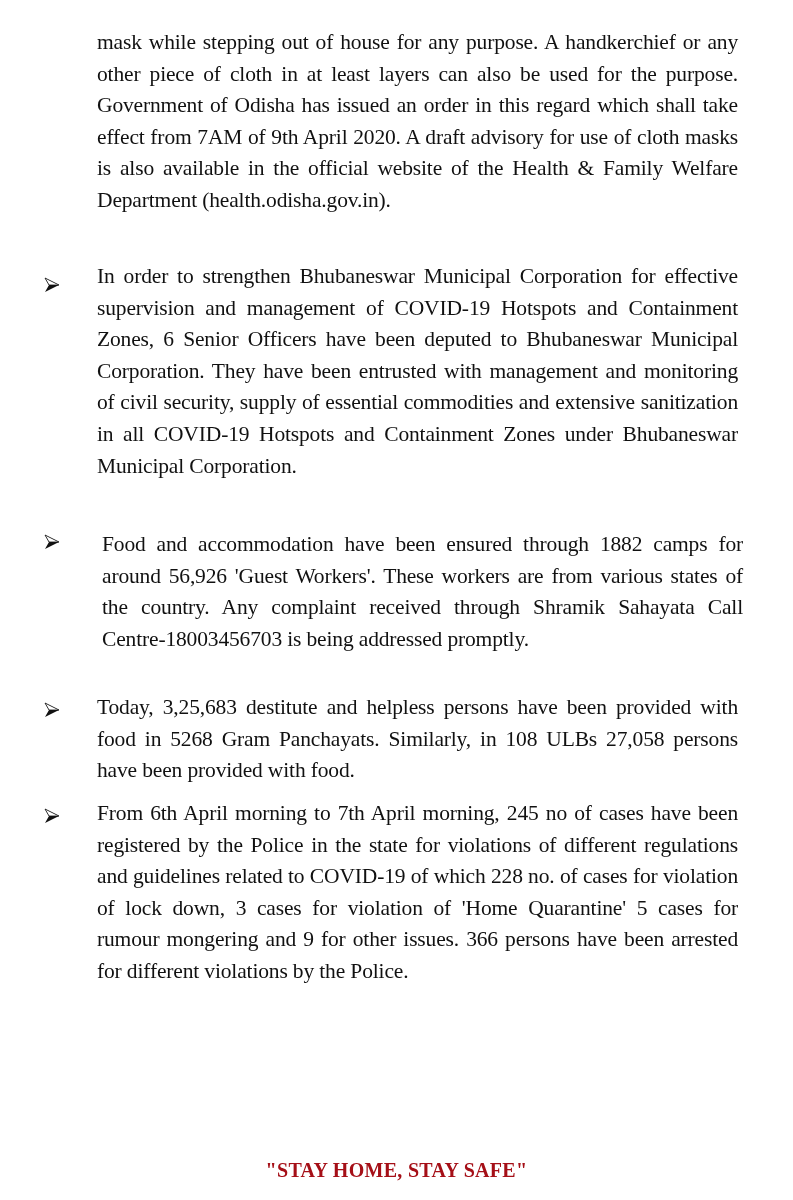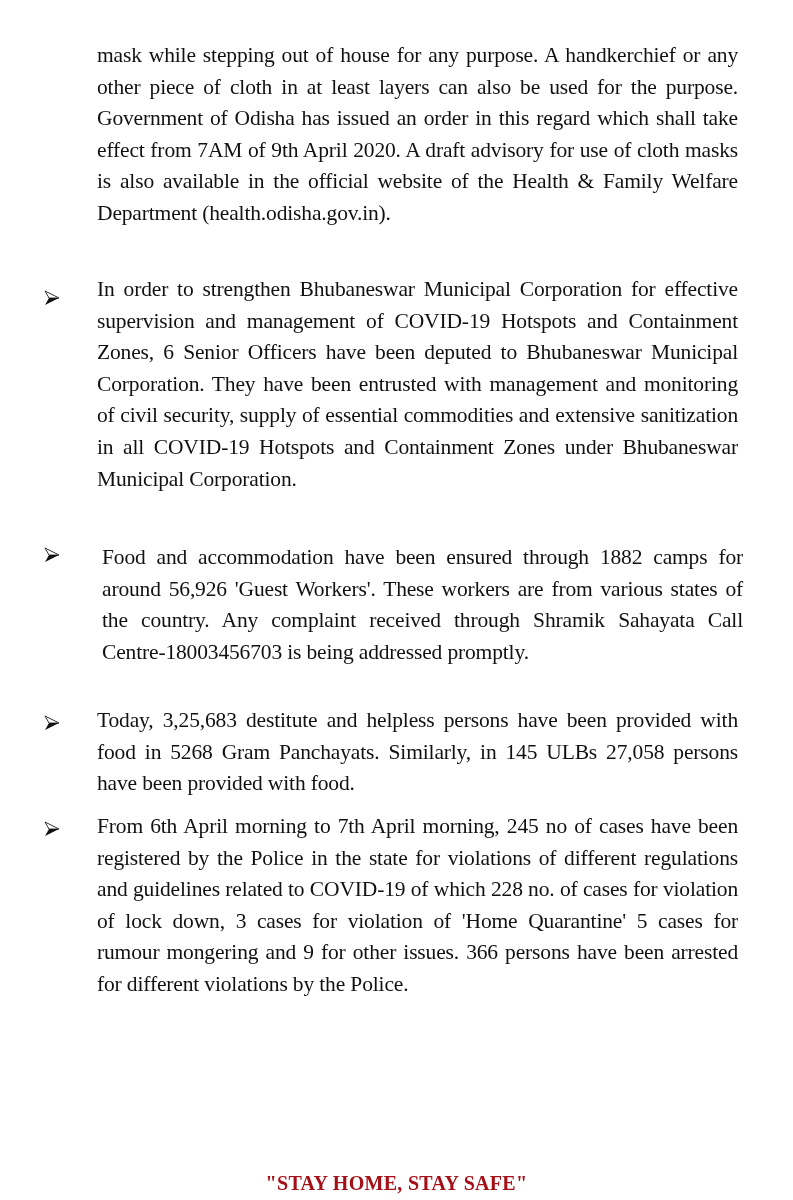--- a/index.html
+++ b/index.html
@@ -11,21 +11,21 @@
     width: 793px;
     height: 1200px;
     position: relative;
     overflow: hidden;
     font-family: "Liberation Serif", "DejaVu Serif", serif;
     color: #111111;
   }
   .page {
     position: absolute;
     left: 0;
-    top: 15px;
+    top: 2px;
     width: 793px;
     height: 1020px;
   }
   .para {
     position: absolute;
     left: 97px;
     width: 641px;
     font-size: 21.5px;
     line-height: 31.6px;
     text-align: justify;
@@ -78,21 +78,21 @@
     <p class="para" style="top:522px; margin:5px;">Food and accommodation have been ensured through 1882 camps for around 56,926 'Guest Workers'. These workers are from various states of the country. Any complaint received through Shramik Sahayata Call Centre-18003456703 is being addressed promptly.</p>
   </div>
 
   <div>
     <span class="bullet" style="top:700px;">
       <svg width="16" height="16" viewBox="0 0 16 16">
           <path d="M1 1 L15 8 L1 15 L5 8 Z" fill="#111"></path>
           <path d="M1 1 L15 8 L5 8 Z" fill="#fff" stroke="#111" stroke-width="0.8"></path>
         </svg>
     </span>
-    <p class="para" style="top:690px; margin:0;">Today, 3,25,683 destitute and helpless persons have been provided with food in 5268 Gram Panchayats. Similarly, in 145 ULBs 27,058 persons have been provided with food.</p>
+    <p class="para" style="top:690px; margin:0;">Today, 3,25,683 destitute and helpless persons have been provided with food in 5268 Gram Panchayats. Similarly, in 108 ULBs 27,058 persons have been provided with food.</p>
   </div>
 
   <div>
     <span class="bullet" style="top:806px;">
       <svg width="16" height="16" viewBox="0 0 16 16">
           <path d="M1 1 L15 8 L1 15 L5 8 Z" fill="#111"></path>
           <path d="M1 1 L15 8 L5 8 Z" fill="#fff" stroke="#111" stroke-width="0.8"></path>
         </svg>
     </span>
     <p class="para" style="top:796px; margin:0;">From 6th April morning to 7th April morning, 245 no of cases have been registered by the Police in the state for violations of different regulations and guidelines related to COVID-19 of which 228 no. of cases for violation of lock down, 3 cases for violation of 'Home Quarantine' 5 cases for rumour mongering and 9 for other issues. 366 persons have been arrested for different violations by the Police.</p>

